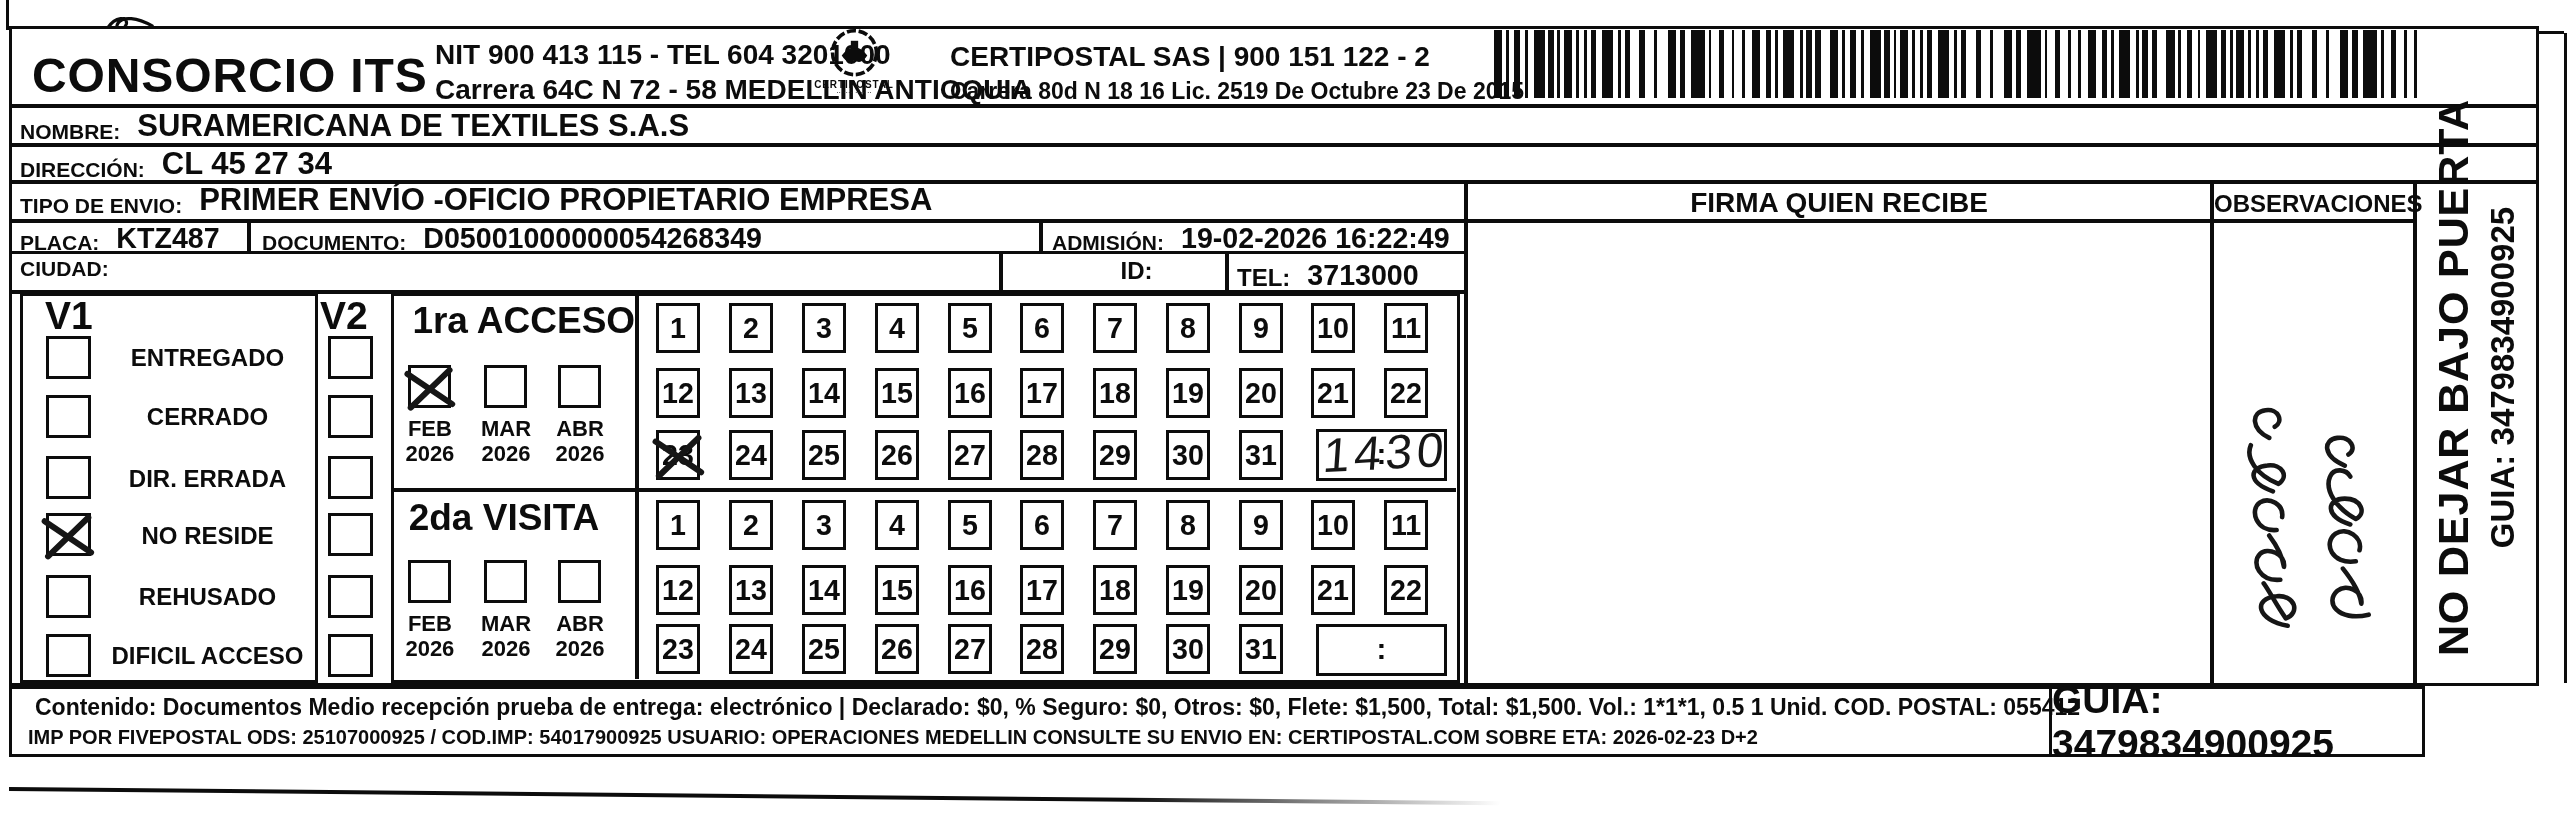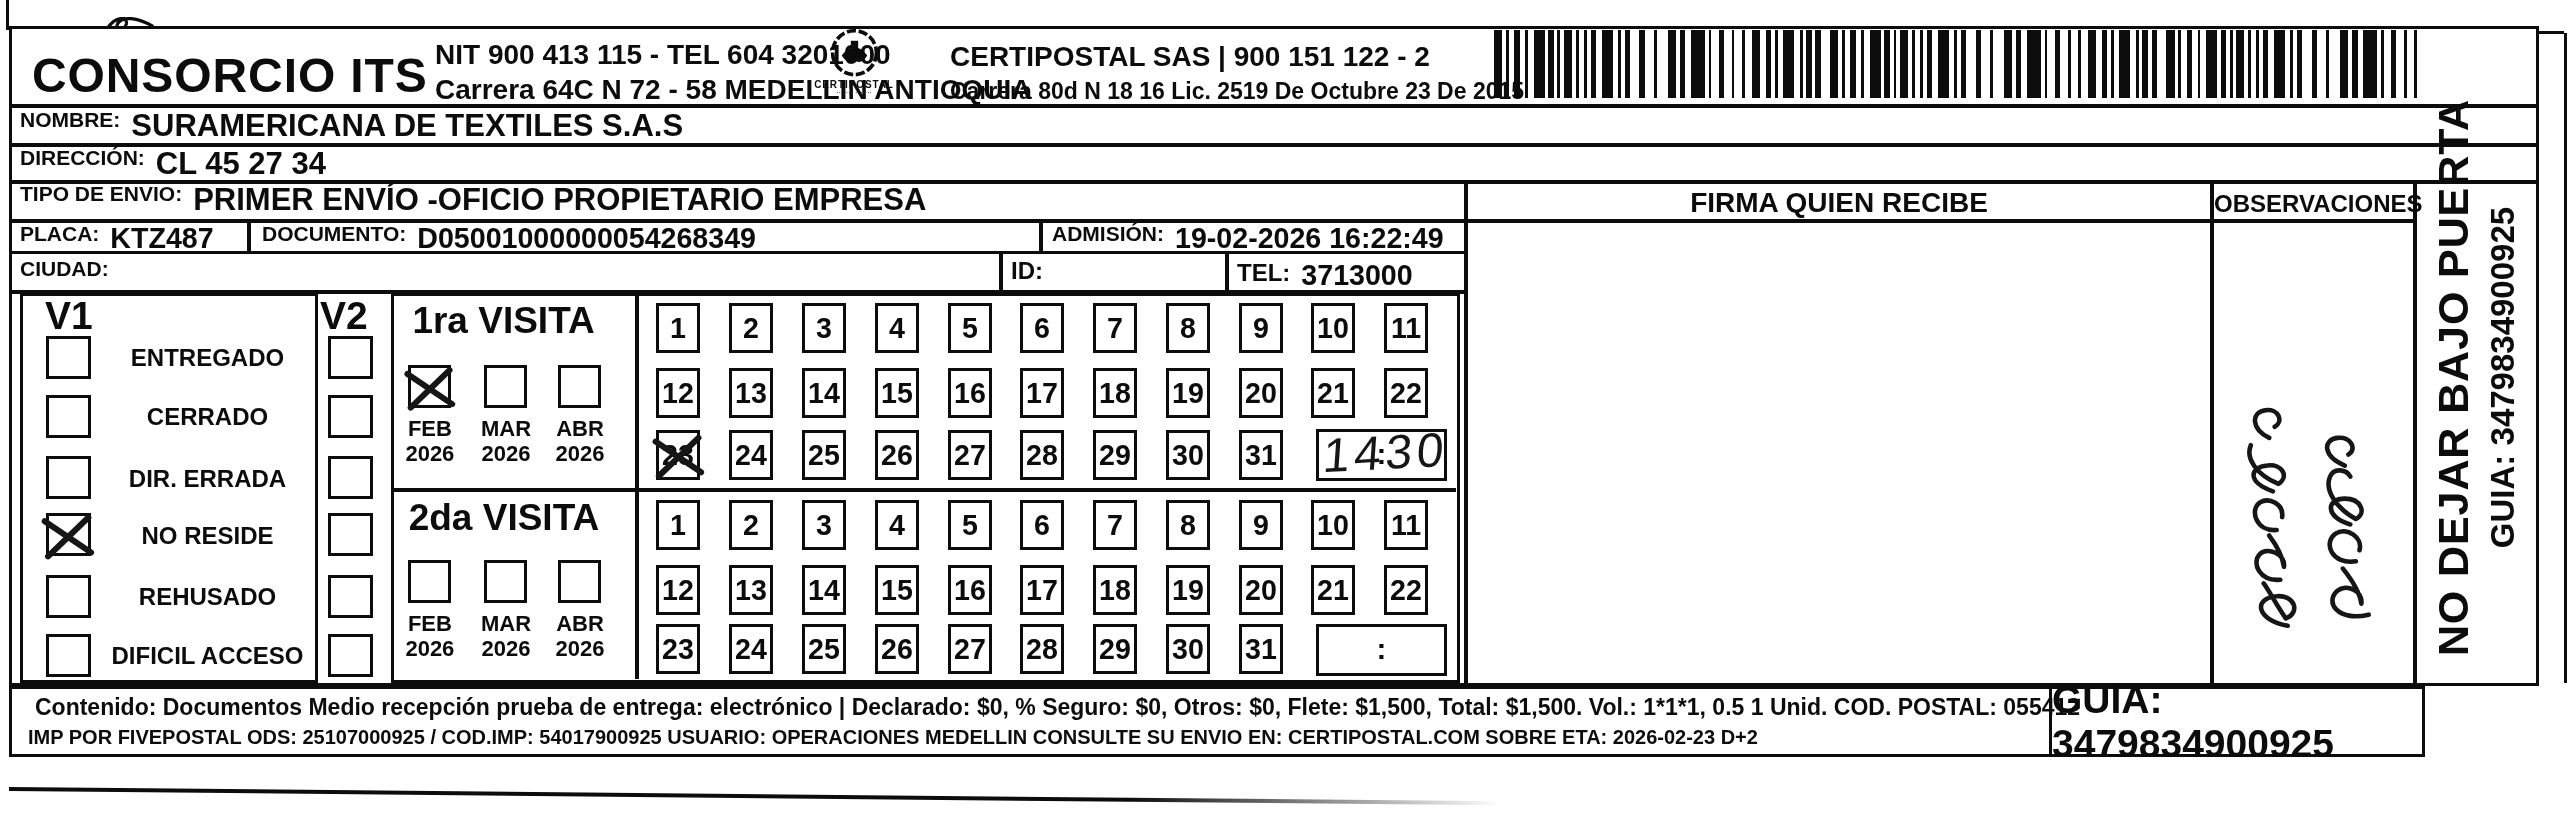--- a/index.html
+++ b/index.html
@@ -1,21 +1,21 @@
 <!DOCTYPE html>
 <html style="font-size:14.7px"><head>
 <meta charset="utf-8">
 <style>
   html,body{margin:0;padding:0;background:#fff;}
   body{font-family:"Liberation Sans",sans-serif;color:#0c0c0c;}
   #doc{position:relative;width:2576px;height:820px;background:#ffffff;overflow:hidden;}
   .abs{position:absolute;}
   .ln{position:absolute;background:#0c0c0c;}
   .box{position:absolute;border:3.7px solid #0c0c0c;box-sizing:border-box;background:#fff;}
-  .row-line{position:absolute;display:flex;align-items:flex-start;gap:11px;white-space:nowrap;}
+  .row-line{position:absolute;display:flex;align-items:flex-end;gap:17px;white-space:nowrap;}
   .lab{font-weight:bold;font-size:21px;letter-spacing:0;}
   .lab-sm{font-weight:bold;font-size:24px;}
   .val{font-weight:bold;font-size:31px;}
   .val-md{font-weight:bold;font-size:28.6px;}
   .hdr-company{position:absolute;font-size:48px;font-weight:bold;letter-spacing:0.9px;}
   .hdr-block{position:absolute;font-weight:bold;font-size:28px;line-height:35px;white-space:nowrap;}
   .hdr-block .sub{font-size:23px;}
   .col-hdr{position:absolute;font-weight:bold;text-align:center;}
   .cb{position:absolute;width:45px;height:43px;border:3.7px solid #0c0c0c;box-sizing:border-box;background:#fff;}
   .hand-x{position:absolute;inset:-6.4px;pointer-events:none;}
@@ -243,21 +243,21 @@
       <div class="status-label" style="top: 287px;">REHUSADO</div>
       <div class="cb" style="left: 305px; top: 279px;"></div>
       <div class="cb" style="left: 23px; top: 338px;"></div>
       <div class="status-label" style="top: 346px;">DIFICIL ACCESO</div>
       <div class="cb" style="left: 305px; top: 338px;"></div>
     </div>
 
   <div class="box" id="form-area" style="left:391px;top:293px;width:1069px;height:390px;">
     <div class="ln" style="left:241px;top:0;width:3.7px;height:383px;"></div>
     <div class="ln" style="left:0;top:192px;width:1062px;height:3.7px;"></div>
-    <div class="visita-title" style="left:18.4px;top:3.7px;">1ra VISITA</div>
+    <div class="visita-title" style="left:18.4px;top:3.7px;">1ra ACCESO</div>
     <div class="visita-title" style="left:14.7px;top:201px;">2da VISITA</div>
   <div class="cb" style="left: 14px; top: 69px; width: 43px; height: 43px;">
         <div class="hand-x"></div>
       </div>
       <div class="month-label" style="left: 0.9px; top: 120px;">
         <div>FEB</div>
         <div>2026</div>
       </div>
       <div class="cb" style="left: 90px; top: 69px; width: 43px; height: 43px;"></div>
       <div class="month-label" style="left: 77px; top: 120px;">

